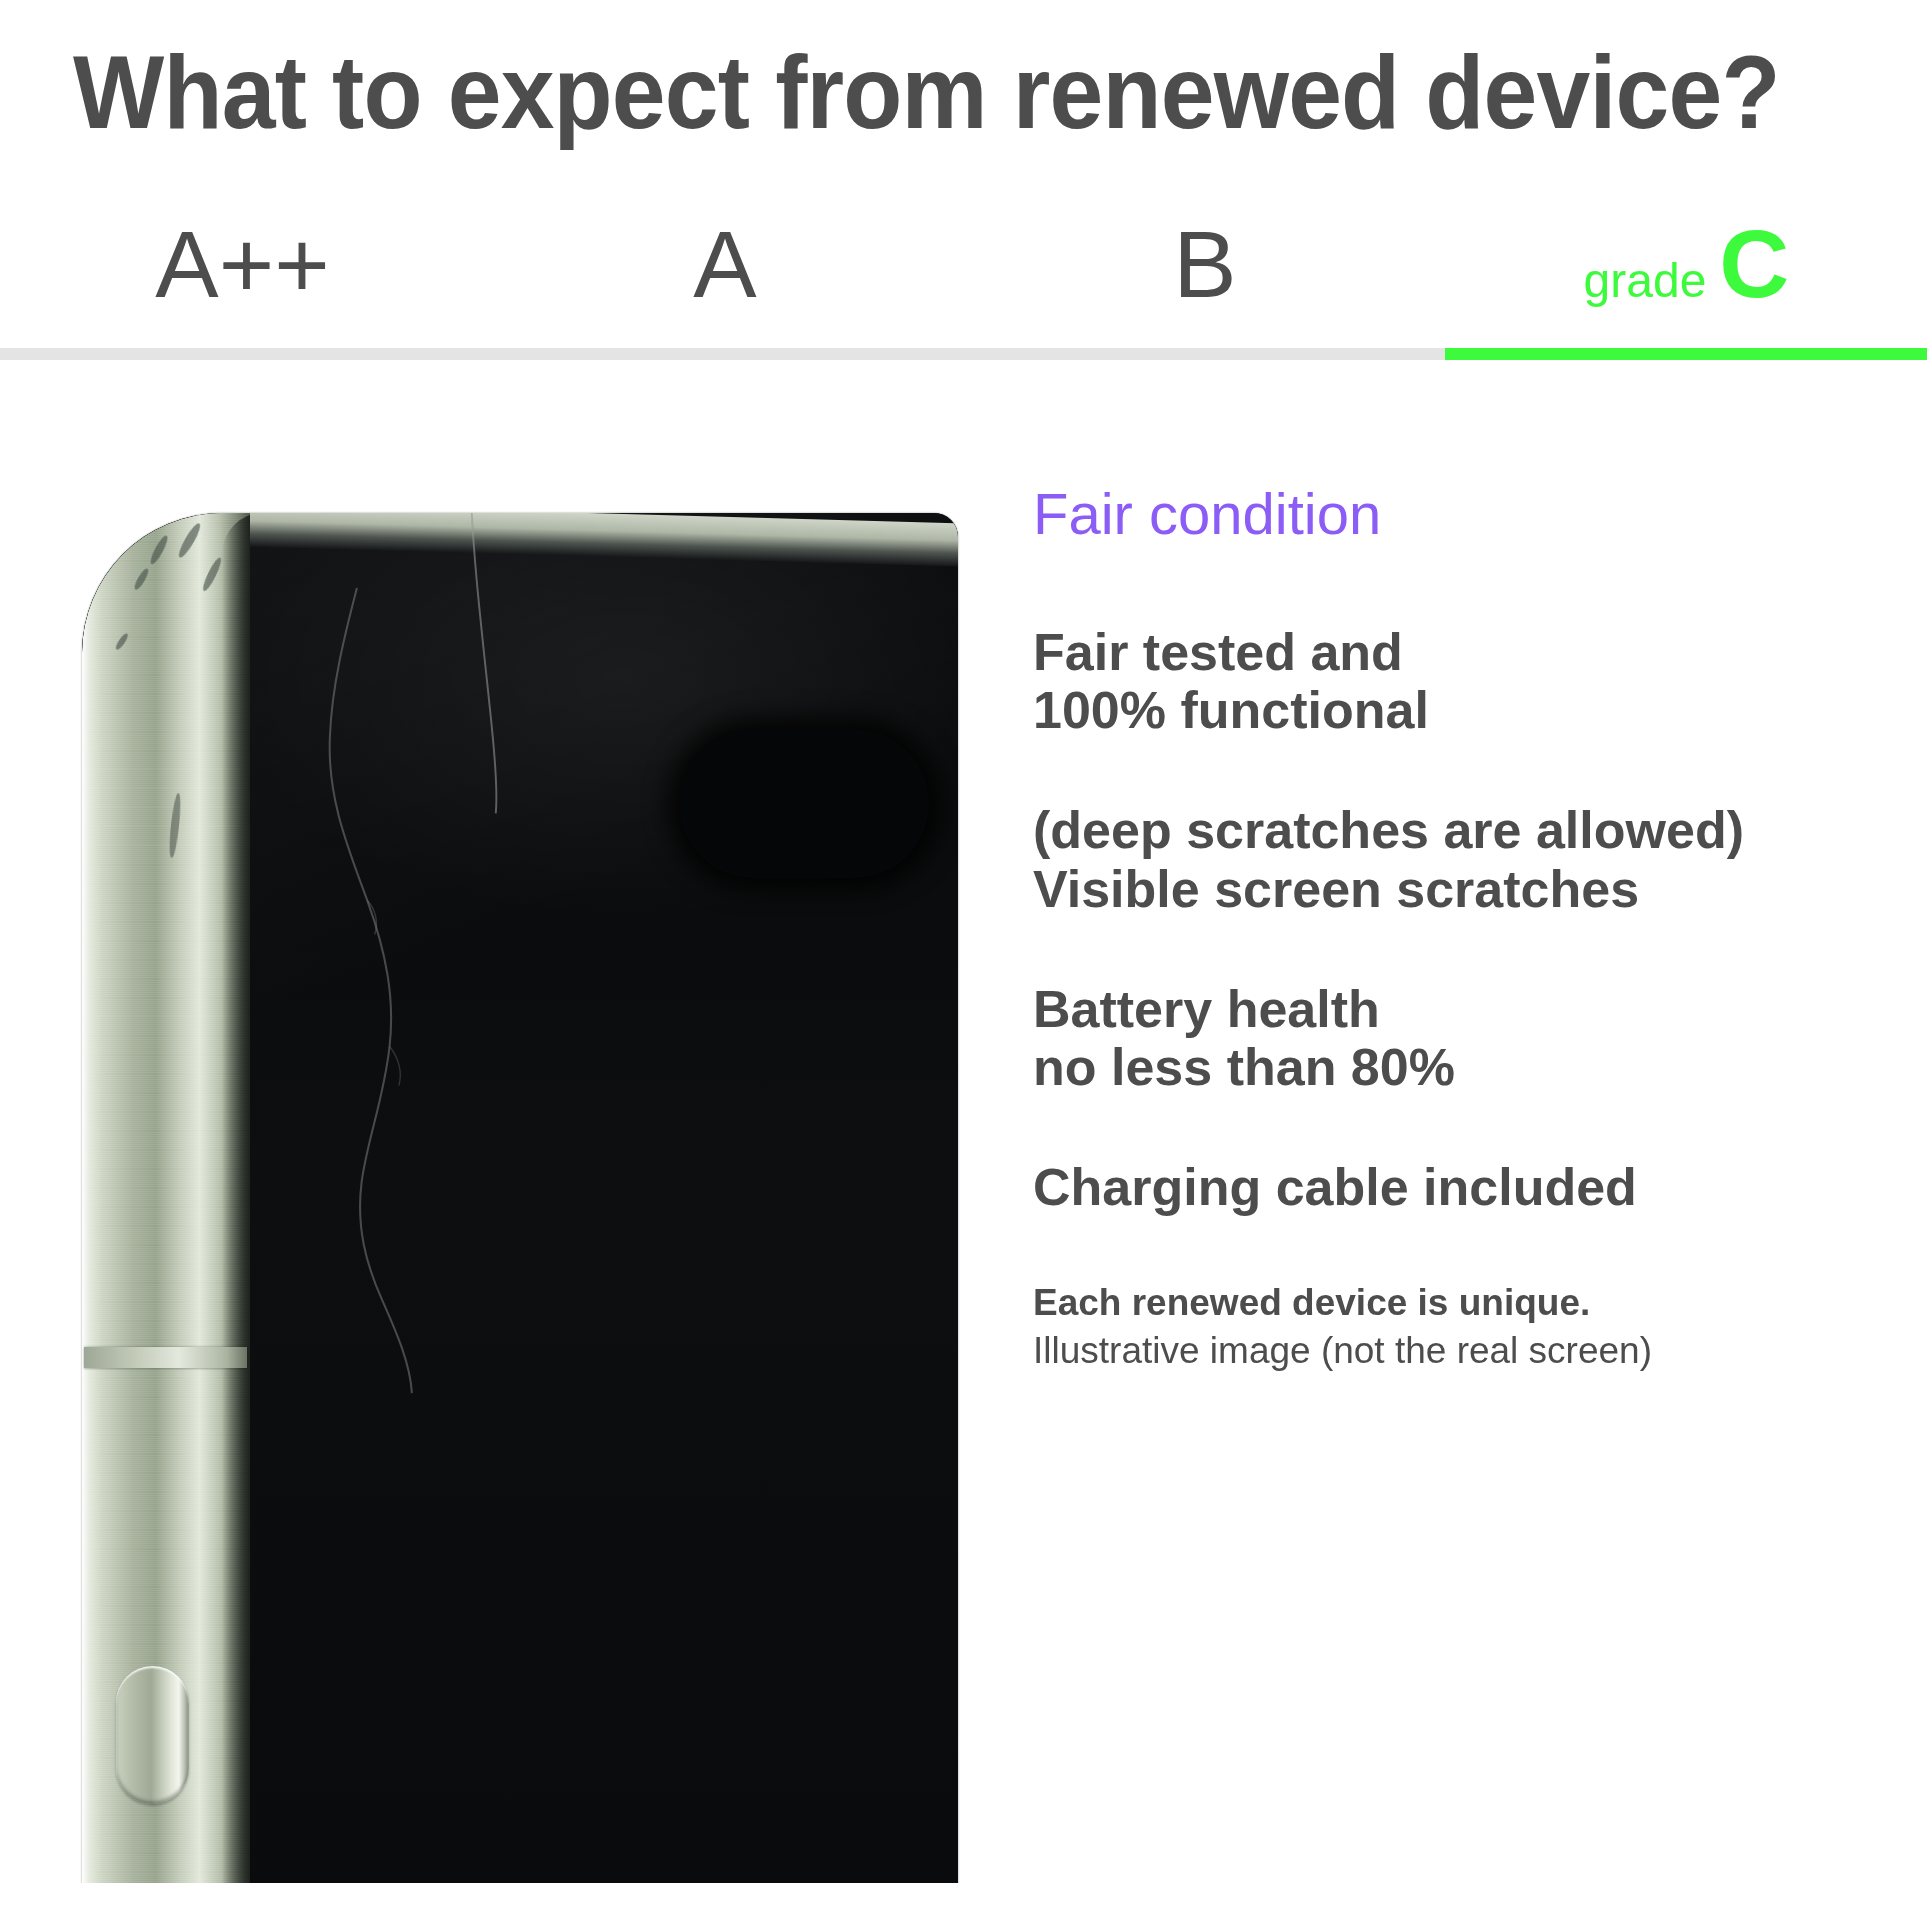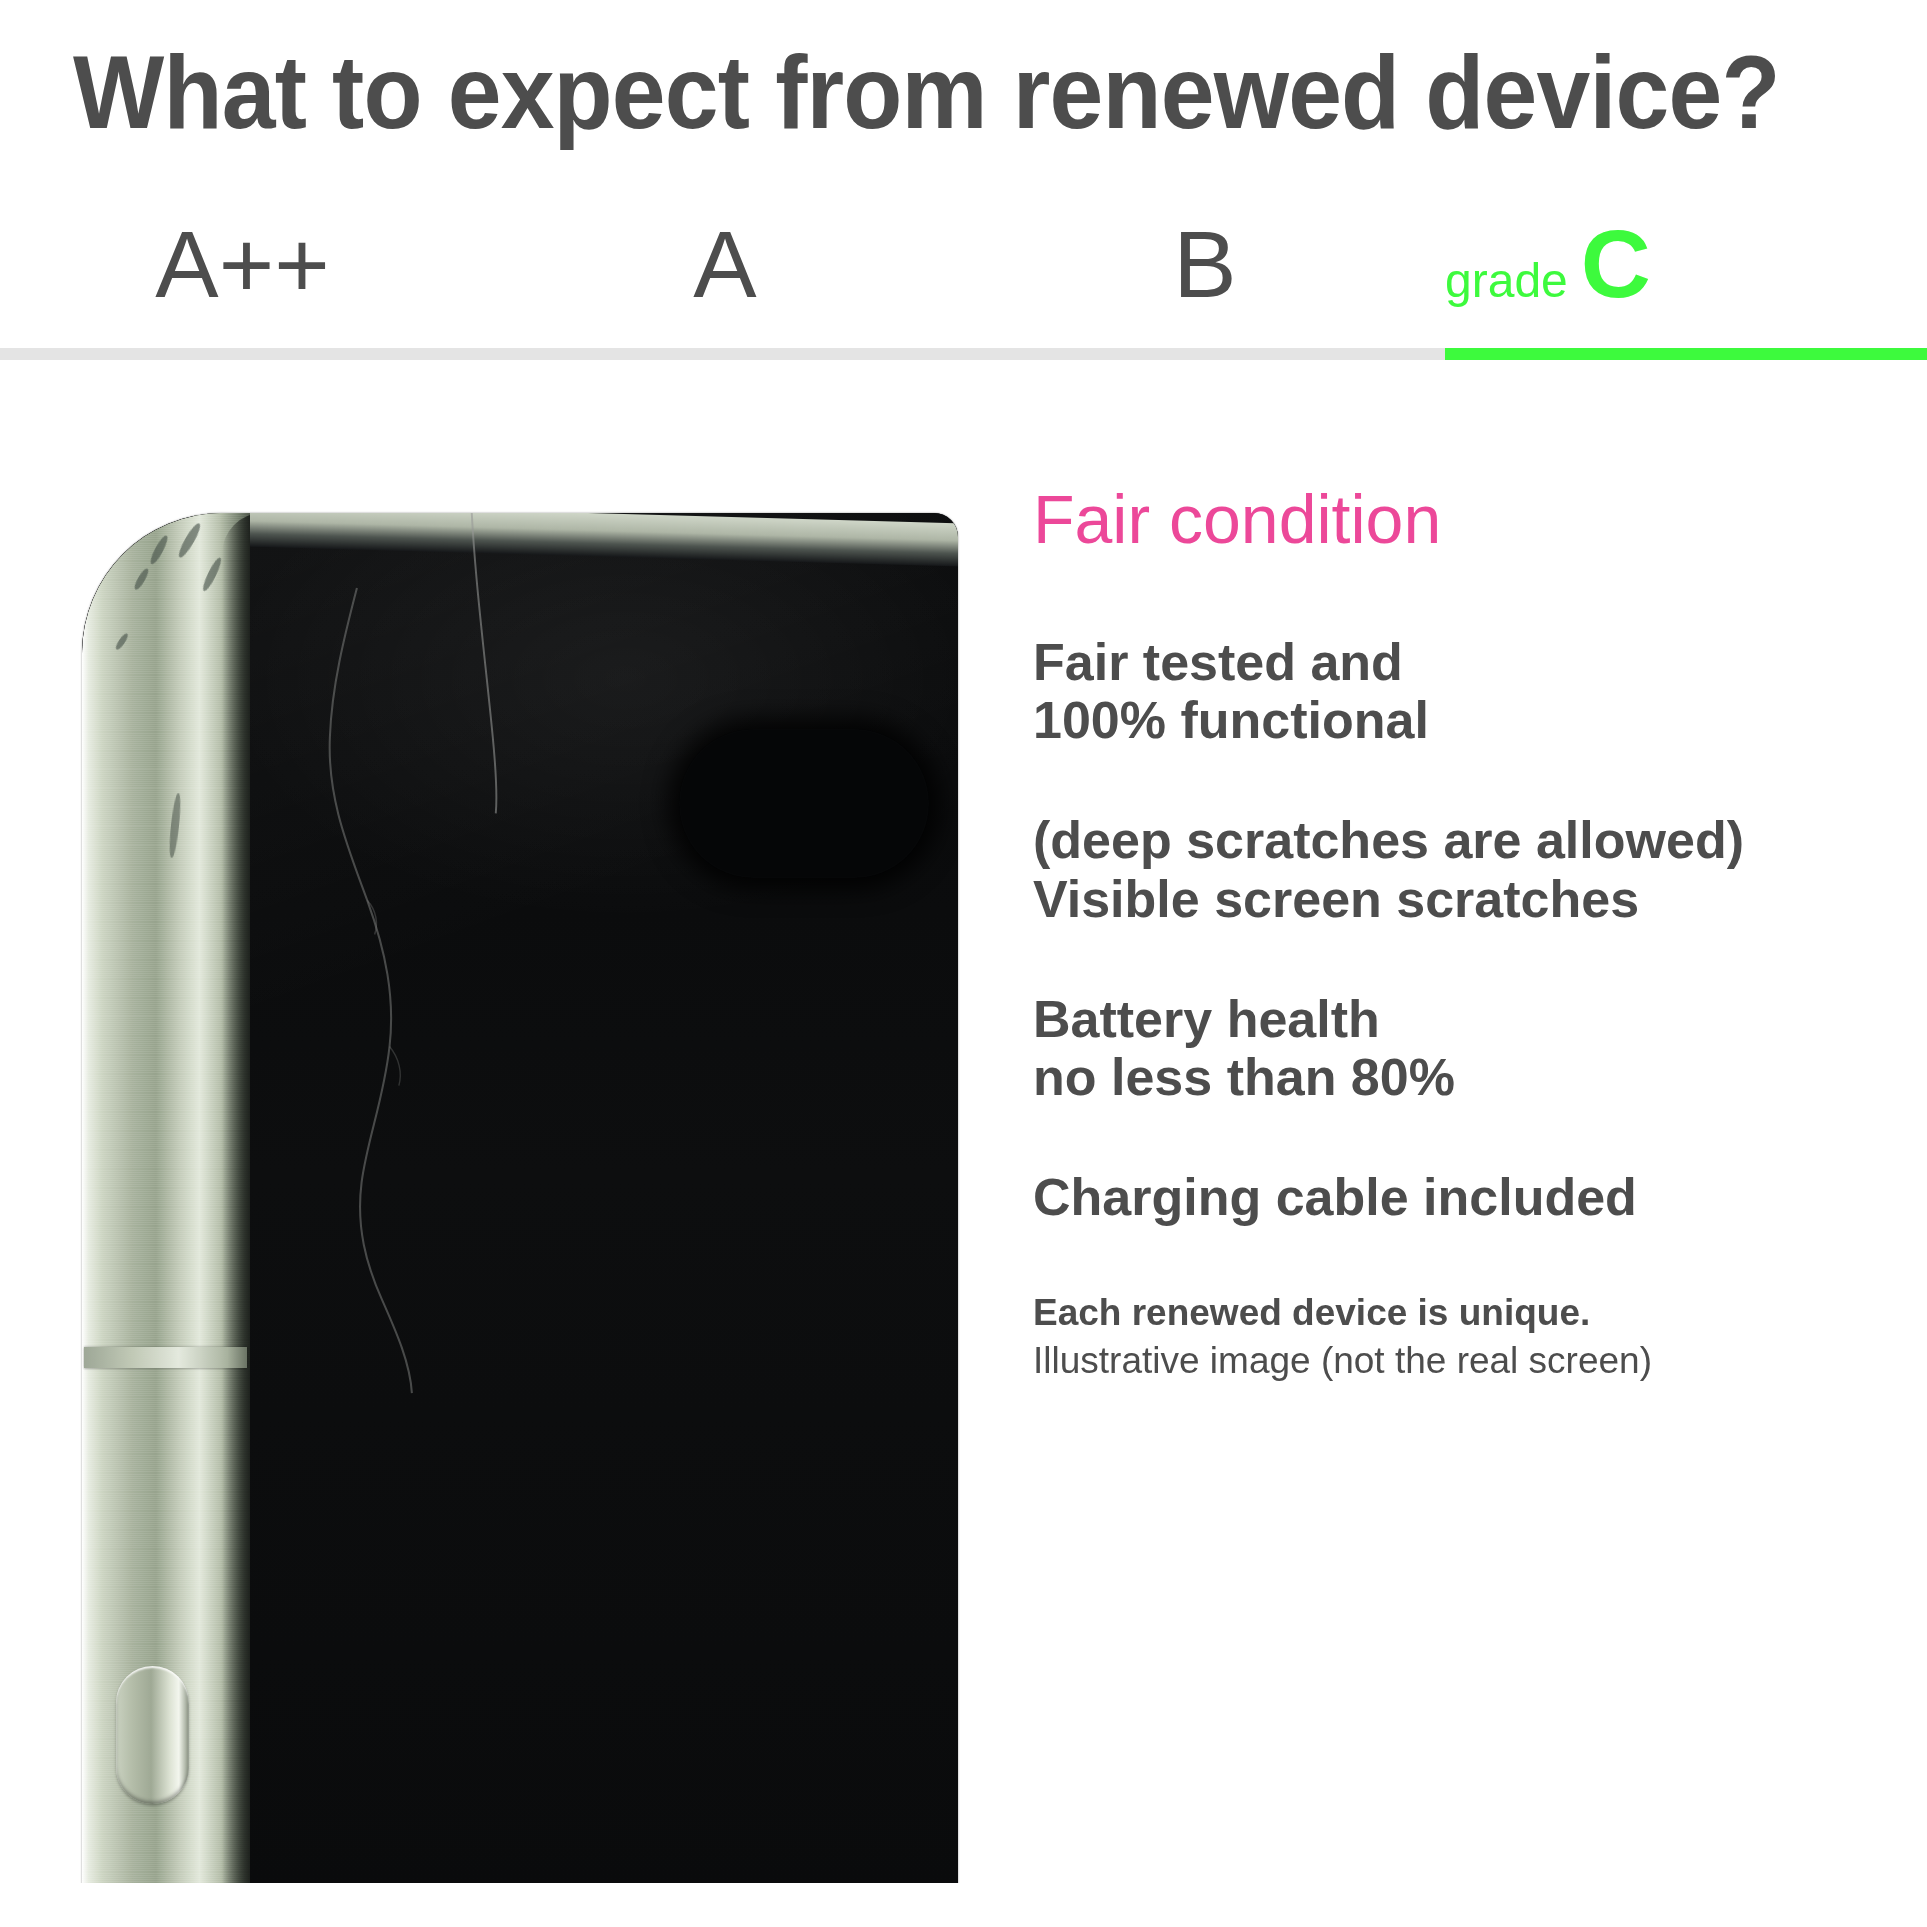--- a/index.html
+++ b/index.html
@@ -65,20 +65,21 @@
   .tab-4 .grade-letter{
     font-size:97px;
     font-weight:bold;
     color:#3dfa3d;
     line-height:1;
     white-space:nowrap;
   }
   .tab-4-inner{
     display:flex;
     align-items:flex-end;
+    justify-content:center;
     height:121px;
     width:100%;
   }
 
   
   .rail{
     position:absolute;
     left:0; top:348px;
     width:1928px; height:12px;
   }
@@ -234,23 +235,23 @@
   }
   .scratch svg{display:block;}
 
   
   .content{
     position:absolute;
     left:1033px; top:485px;
     width:876px;
   }
   .status{
-    font-size:68px;
+    font-size:58px;
     font-weight:300;
-    color:#ec4899;
+    color:#8b5cf6;
     line-height:1;
     margin:0 0 80px 0;
     white-space:nowrap;
   }
   .feature{
     font-size:52px;
     font-weight:bold;
     color:#4d4d4d;
     line-height:1.12;
     margin:0 0 62px 0;

